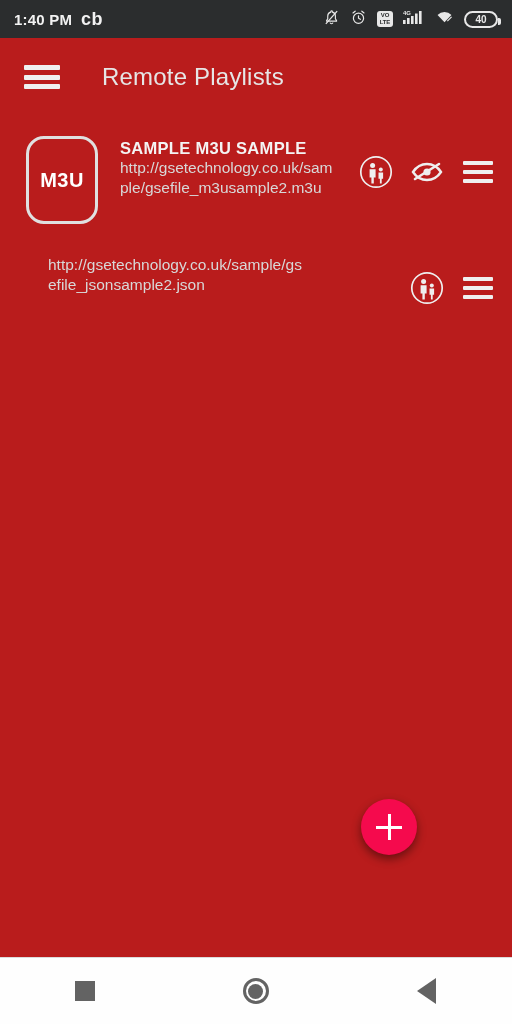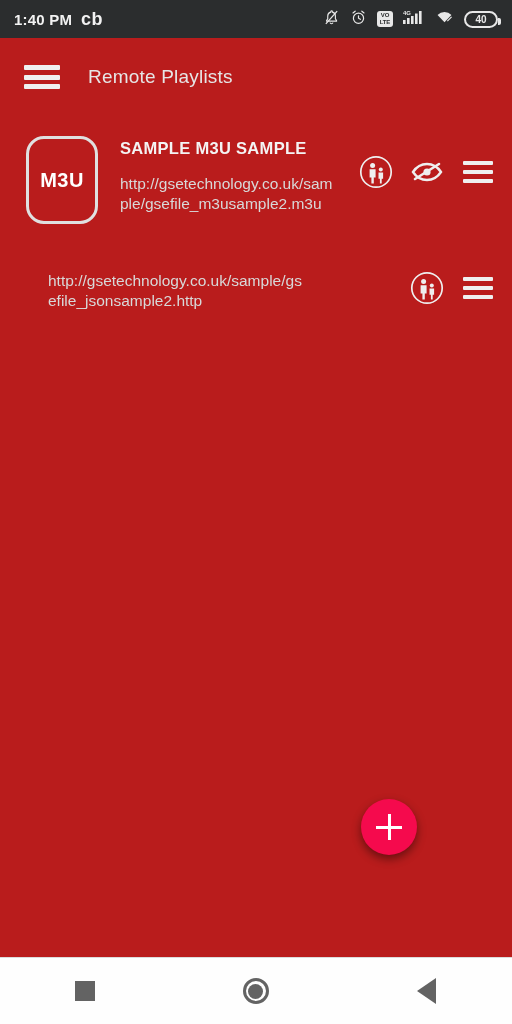--- a/index.html
+++ b/index.html
@@ -39,39 +39,39 @@
 
   
   .appbar {
     position:absolute; top:38px; left:0; width:512px; height:78px;
     display:flex; align-items:center;
   }
   .hamburger { margin-left:24px; width:36px; height:30px; padding:3px 0;
     display:flex; flex-direction:column; justify-content:space-between; cursor:pointer; }
   .hamburger i { display:block; height:5px; background:#efefef; border-radius:1px; }
   .appbar-title {
-    margin-left:28px; font-size:19px; color:#e6e6e6; font-weight:normal;
+    margin-left:42px; font-size:24px; color:#e6e6e6; font-weight:normal;
     letter-spacing:.2px;
   }
 
   
   .list { position:absolute; top:122px; left:0; width:512px; }
   .row { position:relative; display:flex; align-items:flex-start; padding:14px 16px 14px 26px; }
   .type-badge {
     flex:none; width:72px; height:88px; border:3px solid #e0e0e0; border-radius:18px;
     display:flex; align-items:center; justify-content:center;
     color:#fff; font-size:20px; font-weight:bold; letter-spacing:.5px;
   }
   .row-text { margin-left:22px; min-width:0; flex:1; padding-top:3px; }
   .row-title {
     font-size:16.5px; font-weight:bold; color:#f4f4f4; letter-spacing:.3px;
     white-space:nowrap;
   }
   .row-url {
-    margin-top:16px; font-size:15.5px; line-height:19.5px; color:#d8d8d8;
+    margin-top:0; font-size:15.5px; line-height:19.5px; color:#d8d8d8;
     word-break:break-all; max-width:215px;
   }
   .row-actions { flex:none; display:flex; align-items:center; gap:15px; padding-top:18px; }
   .act { width:36px; height:36px; display:flex; align-items:center; justify-content:center; cursor:pointer; }
   .menu-dots { width:30px; height:22px; display:flex; flex-direction:column; justify-content:space-between; }
   .menu-dots i { display:block; height:4px; background:#efefef; border-radius:1px; }
 
   
   .fab {
     position:absolute; left:361px; top:799px; width:56px; height:56px;
@@ -194,21 +194,21 @@
             <i></i>
             <i></i>
             <i></i>
           </div>
         </div>
       </div>
     </div>
 
     <div class="row">
       <div class="row-text">
-        <div class="row-url" style="max-width:258px;">http://gsetechnology.co.uk/sample/gsefile_jsonsample2.http</div>
+        <div class="row-url" style="max-width:258px;">http://gsetechnology.co.uk/sample/gsefile_jsonsample2.json</div>
       </div>
       <div class="row-actions">
         <div class="act">
           <svg width="34" height="34" viewBox="0 0 34 34">
             <circle cx="17" cy="17" r="15.2" fill="none" stroke="#efefef" stroke-width="1.7"></circle>
             <circle cx="13.6" cy="10.4" r="2.5" fill="#efefef"></circle>
             <path d="M10.6 14.2h6v8.2h-1.8v6.1h-2.4v-6.1h-1.8z" fill="#efefef"></path>
             <circle cx="21.8" cy="14.4" r="2" fill="#efefef"></circle>
             <path d="M19.5 17.4h4.6v6.4h-1.4v4.7h-1.8v-4.7h-1.4z" fill="#efefef"></path>
           </svg>

